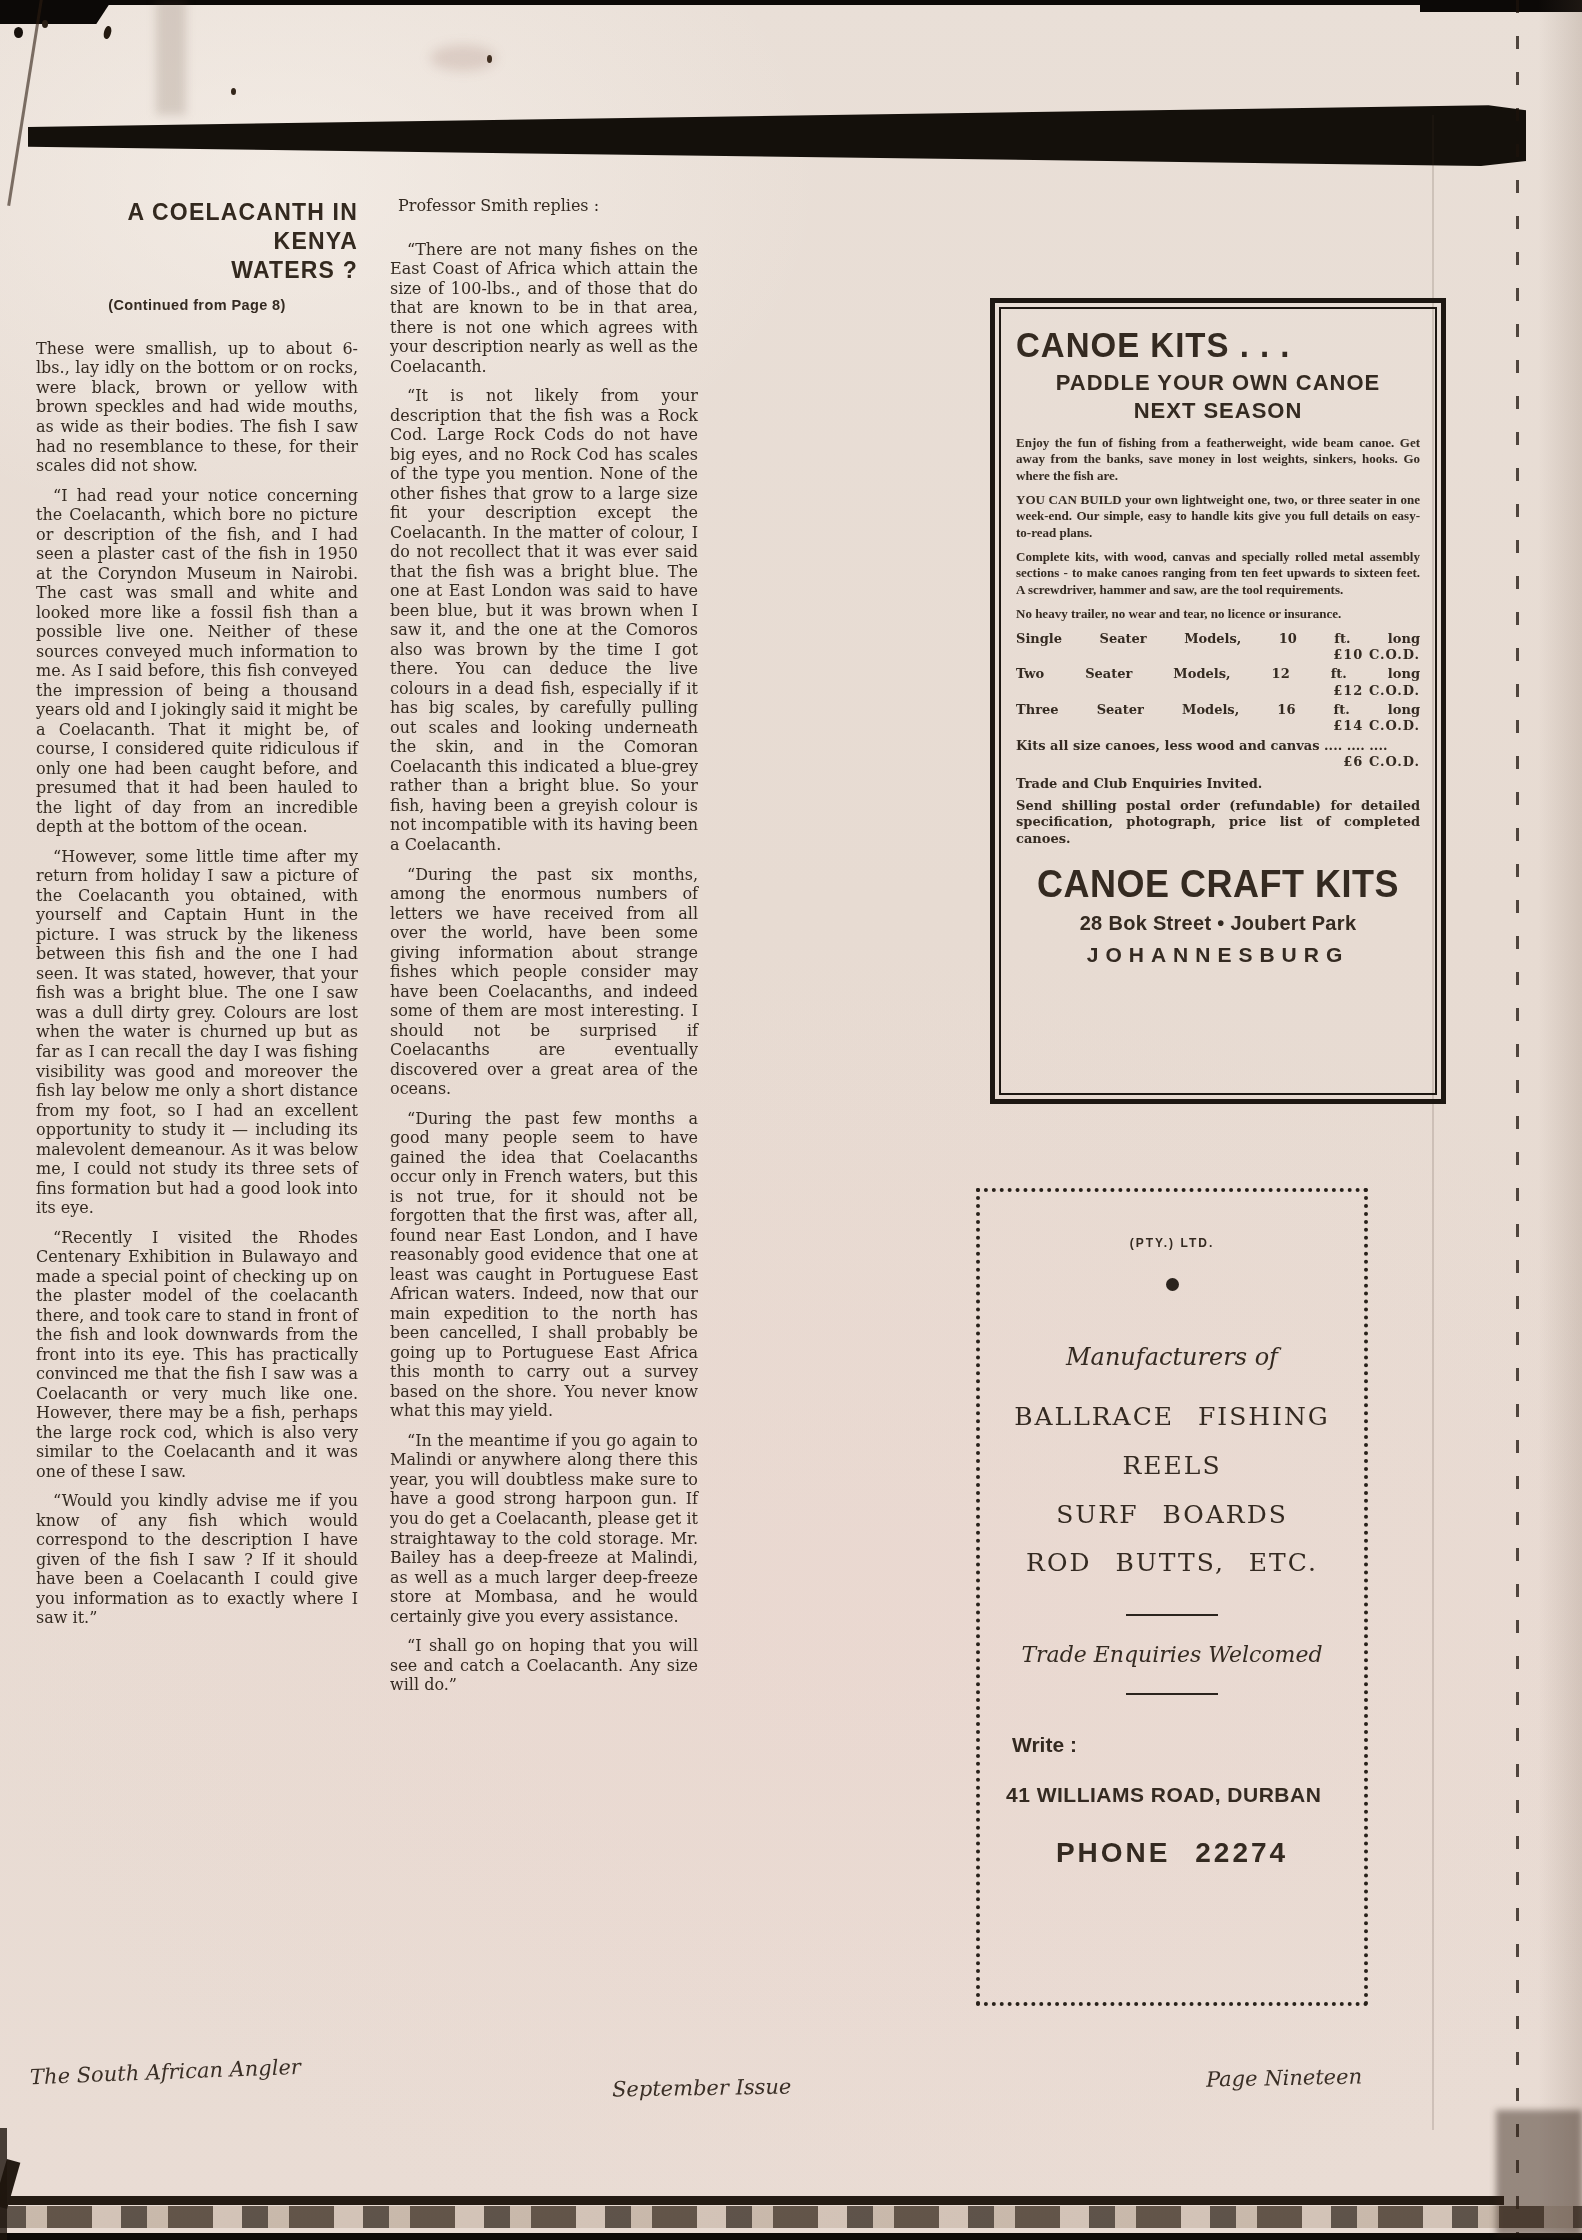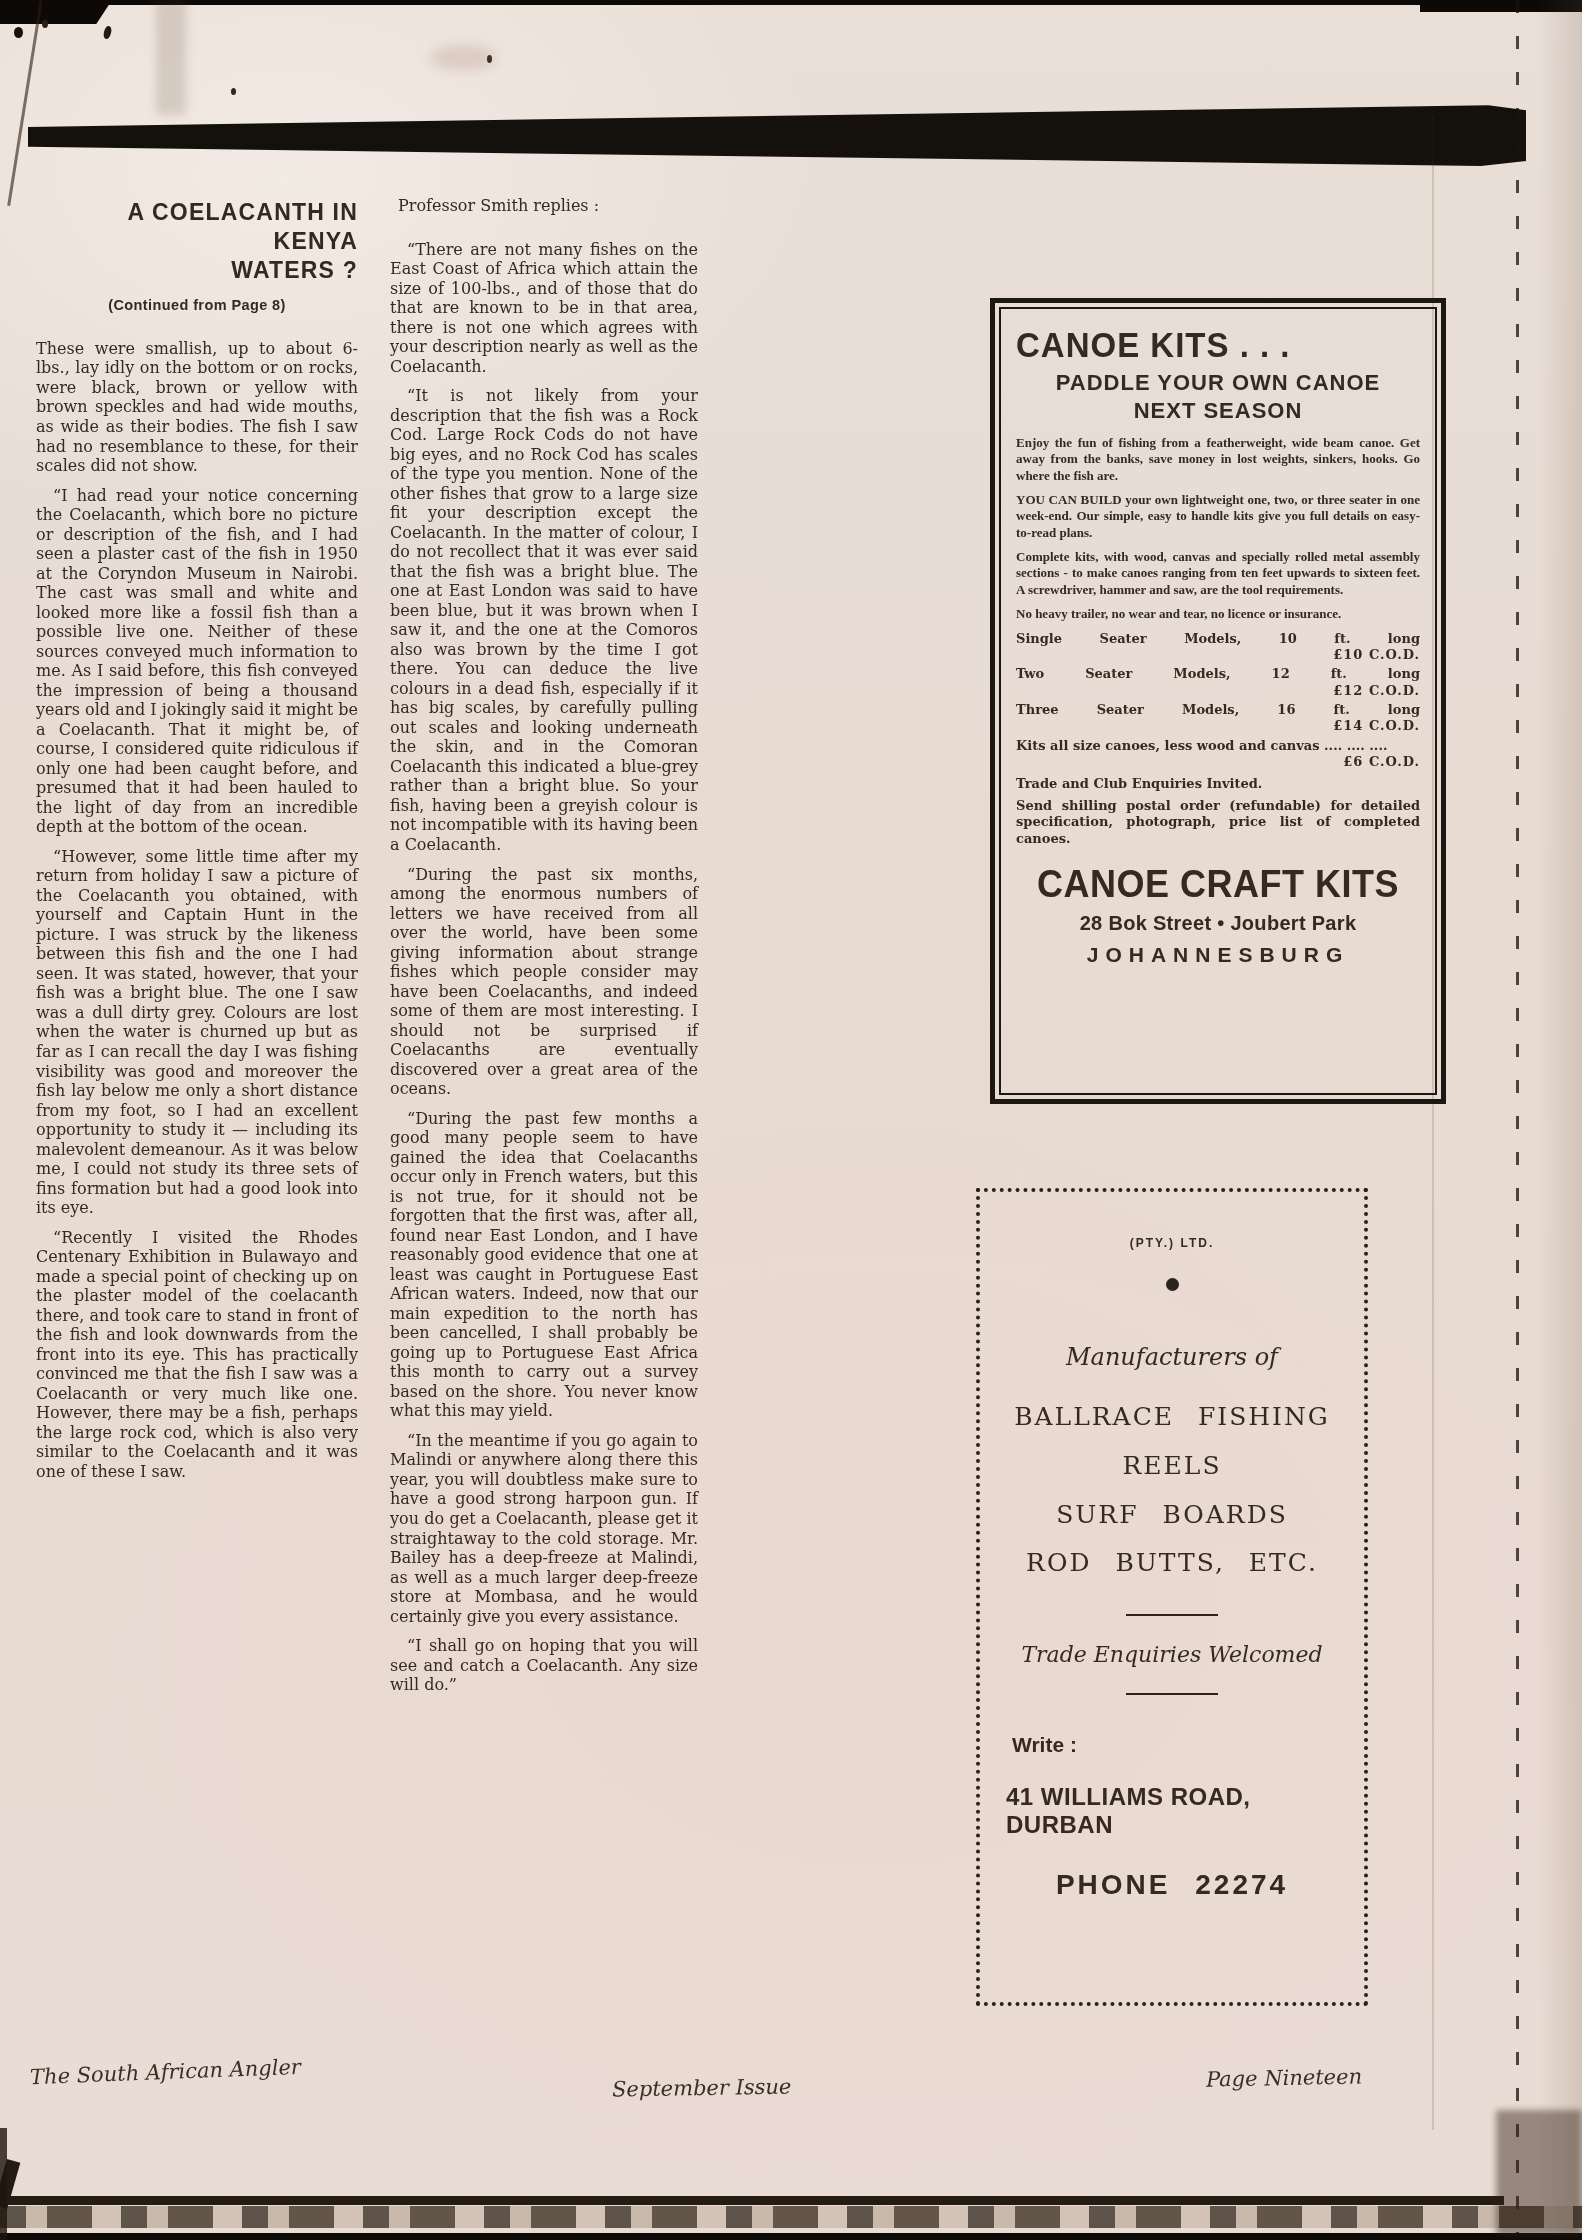--- a/index.html
+++ b/index.html
@@ -79,21 +79,21 @@
   .blakey-name{font-family:"Liberation Sans",sans-serif;font-weight:bold;font-size:35px;letter-spacing:5px;}
   .blakey-sub{font-family:"Liberation Sans",sans-serif;font-weight:bold;font-size:12px;letter-spacing:2px;margin-top:10px;}
   .blakey-dot{width:13px;height:13px;border-radius:50%;background:#2b241e;margin:28px auto 0;}
   .blakey-manu{font-style:italic;font-size:24px;margin-top:52px;}
   .blakey-products{margin-top:22px;}
   .blakey-products div{font-size:25px;letter-spacing:2px;word-spacing:14px;line-height:1.95;}
   .blakey-rule{width:92px;border-top:2px solid #2b241e;margin:26px auto 0;}
   .blakey-trade{font-style:italic;font-size:22px;margin-top:26px;}
   .blakey-write{font-family:"Liberation Sans",sans-serif;font-weight:bold;font-size:21px;
     text-align:left;margin-top:38px;padding-left:12px;}
-  .blakey-address{font-family:"Liberation Sans",sans-serif;font-weight:bold;font-size:24px;
+  .blakey-address{font-family:"Liberation Sans",sans-serif;font-weight:bold;font-size:21px;
     text-align:left;margin-top:26px;padding-left:6px;letter-spacing:.5px;}
   .blakey-phone{font-family:"Liberation Sans",sans-serif;font-weight:bold;font-size:28px;
     letter-spacing:3px;word-spacing:14px;margin-top:30px;}
   
   .footer-item{position:absolute;font-style:italic;font-size:21px;color:#3a2f26;}
   .footer-left{left:30px;top:2060px;transform:rotate(-2.2deg);}
   .footer-center{left:612px;top:2076px;transform:rotate(-1deg);}
   .footer-right{left:1206px;top:2066px;transform:rotate(-1.2deg);}
 </style>
 </head>
@@ -124,20 +124,21 @@
   <div class="art corner-br"></div>
 
   <div class="col col-left">
     <h1 class="title"><span>A COELACANTH IN KENYA</span><br><span>WATERS ?</span></h1>
     <div class="subtitle">(Continued from Page 8)</div>
     <div class="paras">
         <p>These were smallish, up to about 6-lbs., lay idly on the bottom or on rocks, were black, brown or yellow with brown speckles and had wide mouths, as wide as their bodies. The fish I saw had no resemblance to these, for their scales did not show.</p>
         <p>“I had read your notice concerning the Coelacanth, which bore no picture or description of the fish, and I had seen a plaster cast of the fish in 1950 at the Coryndon Museum in Nairobi. The cast was small and white and looked more like a fossil fish than a possible live one. Neither of these sources conveyed much information to me. As I said before, this fish conveyed the impression of being a thousand years old and I jokingly said it might be a Coelacanth. That it might be, of course, I considered quite ridiculous if only one had been caught before, and presumed that it had been hauled to the light of day from an incredible depth at the bottom of the ocean.</p>
         <p>“However, some little time after my return from holiday I saw a picture of the Coelacanth you obtained, with yourself and Captain Hunt in the picture. I was struck by the likeness between this fish and the one I had seen. It was stated, however, that your fish was a bright blue. The one I saw was a dull dirty grey. Colours are lost when the water is churned up but as far as I can recall the day I was fishing visibility was good and moreover the fish lay below me only a short distance from my foot, so I had an excellent opportunity to study it — including its malevolent demeanour. As it was below me, I could not study its three sets of fins formation but had a good look into its eye.</p>
         <p>“Recently I visited the Rhodes Centenary Exhibition in Bulawayo and made a special point of checking up on the plaster model of the coelacanth there, and took care to stand in front of the fish and look downwards from the front into its eye. This has practically convinced me that the fish I saw was a Coelacanth or very much like one. However, there may be a fish, perhaps the large rock cod, which is also very similar to the Coelacanth and it was one of these I saw.</p>
+        <p>“Would you kindly advise me if you know of any fish which would correspond to the description I have given of the fish I saw ?  If it should have been a Coelacanth I could give you information as to exactly where I saw it.”</p>
       </div>
   </div>
 
   <div class="col col-mid">
     <div class="reply-heading">Professor Smith replies :</div>
     <div class="paras">
         <p>“There are not many fishes on the East Coast of Africa which attain the size of 100-lbs., and of those that do that are known to be in that area, there is not one which agrees with your description nearly as well as the Coelacanth.</p>
         <p>“It is not likely from your description that the fish was a Rock Cod. Large Rock Cods do not have big eyes, and no Rock Cod has scales of the type you mention.  None of the other fishes that grow to a large size fit your description except the Coelacanth.  In the matter of colour, I do not recollect that it was ever said that the fish was a bright blue.  The one at East London was said to have been blue, but it was brown when I saw it, and the one at the Comoros also was brown by the time I got there.  You can deduce the live colours in a dead fish, especially if it has big scales, by carefully pulling out scales and looking underneath the skin, and in the Comoran Coelacanth this indicated a blue-grey rather than a bright blue.  So your fish, having been a greyish colour is not incompatible with its having been a Coelacanth.</p>
         <p>“During the past six months, among the enormous numbers of letters we have received from all over the world, have been some giving information about strange fishes which people consider may have been Coelacanths, and indeed some of them are most interesting.  I should not be surprised if Coelacanths are eventually discovered over a great area of the oceans.</p>
         <p>“During the past few months a good many people seem to have gained the idea that Coelacanths occur only in French waters, but this is not true, for it should not be forgotten that the first was, after all, found near East London, and I have reasonably good evidence that one at least was caught in Portuguese East African waters.  Indeed, now that our main expedition to the north has been cancelled, I shall probably be going up to Portuguese East Africa this month to carry out a survey based on the shore.  You never know what this may yield.</p>

